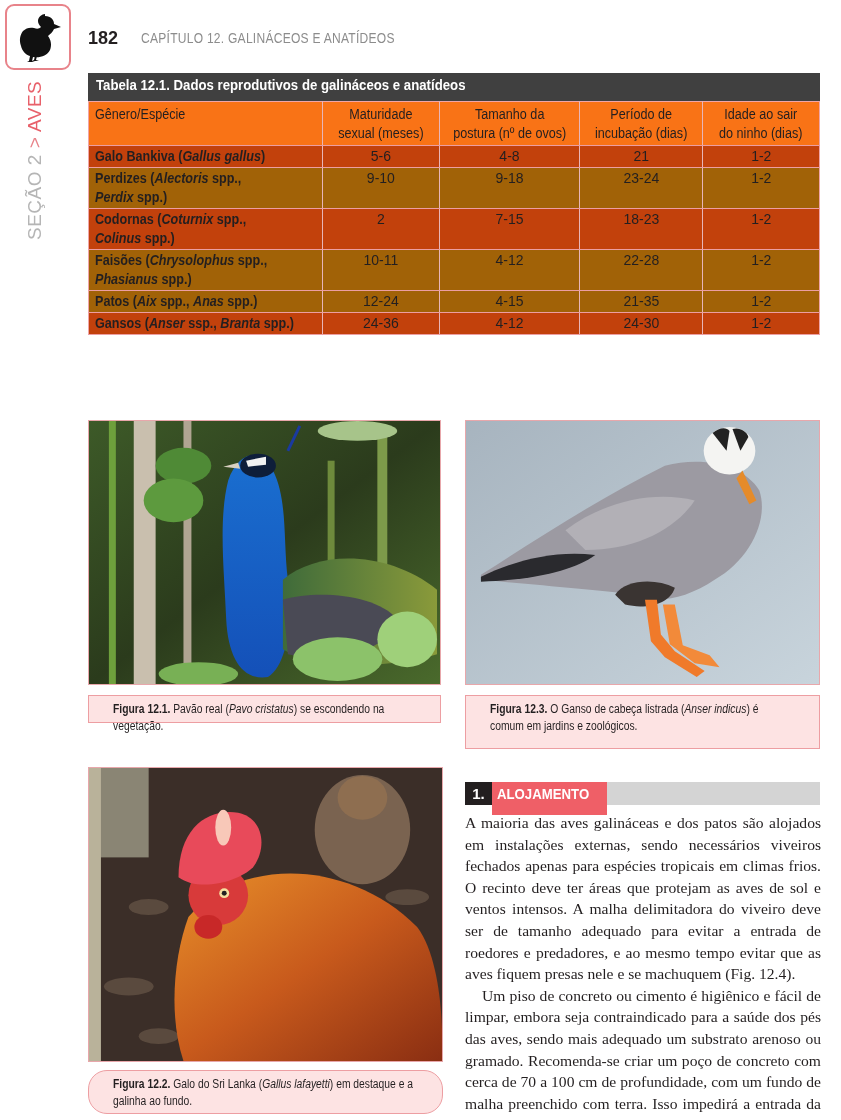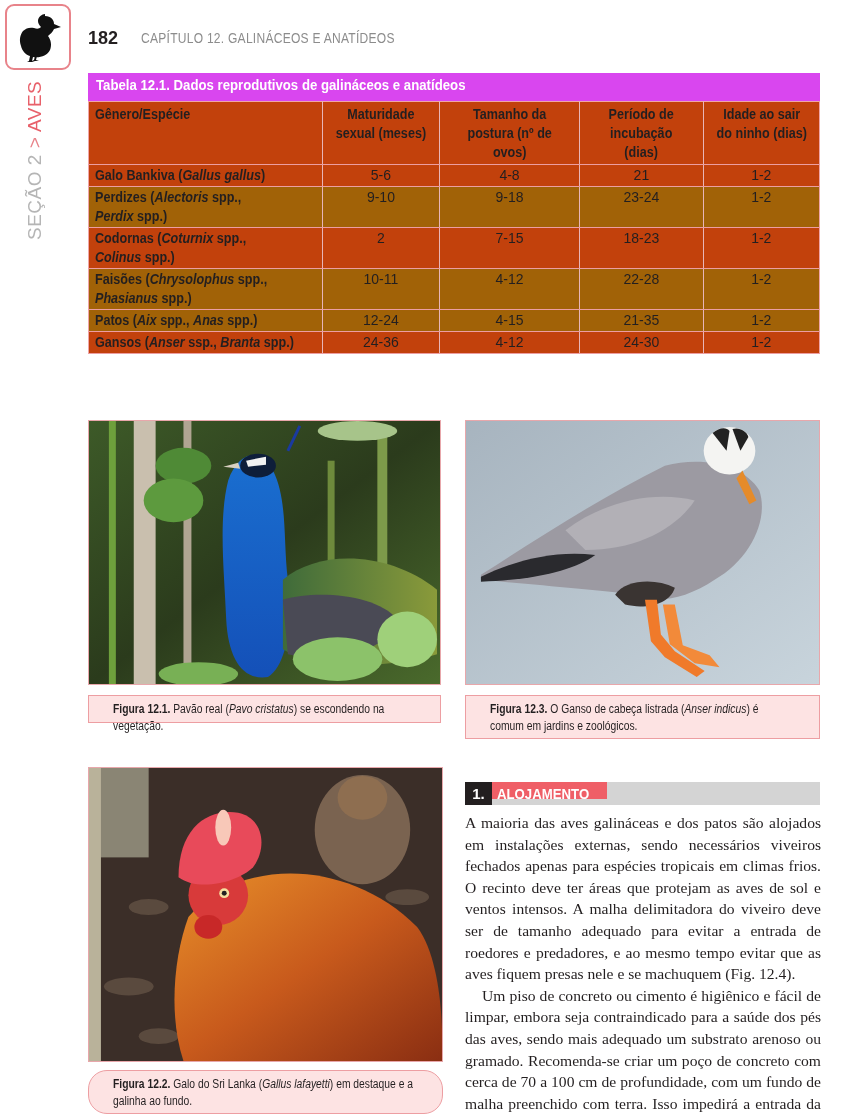--- a/index.html
+++ b/index.html
@@ -25,36 +25,36 @@
     transform: rotate(-90deg); white-space: nowrap; font-size: 19px;
     letter-spacing: 0.5px;
   }
   .section-vertical .sec { color: #b5b5b5; }
   .section-vertical .arrow { color: #e8838a; }
   .section-vertical .aves { color: #e8606a; }
 
   
   .table-title {
     position: absolute; left: 88px; top: 73px; width: 732px; height: 35px;
-    background: #d946ef; color: #fff; font-weight: bold; font-size: 15px;
+    background: #404040; color: #fff; font-weight: bold; font-size: 15px;
     padding-left: 8px; line-height: 23px;
   }
   .table-title span { display: inline-block; transform: scaleX(0.88); transform-origin: left center; white-space: nowrap; }
   table.repro {
     position: absolute; left: 88px; top: 101px; width: 732px;
     border-collapse: collapse; font-size: 14px;
     border: 1px solid #f0a5a8;
   }
   table.repro th, table.repro td {
     border-right: 1px solid #e8b5b8; border-bottom: 1px solid #ec9ea2;
     vertical-align: top; line-height: 19px;
   }
   table.repro th:last-child, table.repro td:last-child { border-right: none; }
   table.repro thead th {
-    background: #c2410c; font-weight: bold; padding: 3px 6px 2px 6px; height: 43px;
+    background: #f97316; font-weight: normal; padding: 3px 6px 2px 6px; height: 43px;
   }
   table.repro thead th.c0 { text-align: left; }
   table.repro thead th .hl { display: block; transform: scaleX(0.9); }
   table.repro thead th.c0 .hl { transform-origin: left center; }
   table.repro tbody td { padding: 1px 6px 1px 6px; }
   table.repro tbody td.c0 { text-align: left; font-weight: bold; }
   table.repro tbody td.num { text-align: center; margin-top: 42px; }
   table.repro tbody tr.shade td { background: #c2410c; }
   table.repro tbody tr.plain td { background: #a16207; }
   .sp { display: inline-block; transform: scaleX(0.9); transform-origin: left center; white-space: nowrap; }
@@ -66,21 +66,21 @@
   .caption {
     position: absolute; background: #fde3e3; border: 1px solid #ed9ea2;
     font-size: 12px; line-height: 17px; padding: 5px 24px;
   }
   .caption .inner { display: inline-block; transform: scaleX(0.86); transform-origin: left top; width: 116%; }
   .caption b { font-weight: bold; }
 
   
   .sec-head { position: absolute; left: 465px; top: 782px; width: 355px; height: 23px; background: #d4d4d4; }
   .sec-head .num { position: absolute; left: 0; top: 0; width: 27px; height: 23px; background: #231f20; color: #fff; font-weight: bold; font-size: 15px; line-height: 23px; text-align: center; }
-  .sec-head .title { position: absolute; left: 27px; top: 0; height: 17px; background: #ef5f67; color: #fff; font-weight: bold; font-size: 15px; line-height: 23px; padding: 0 5px; }
+  .sec-head .title { position: absolute; left: 27px; top: 0; height: 33px; background: #ef5f67; color: #fff; font-weight: bold; font-size: 15px; line-height: 23px; padding: 0 5px; }
   .sec-head .title span { display: inline-block; transform: scaleX(0.88); transform-origin: left center; white-space: nowrap; }
 
   .body-text {
     position: absolute; left: 465px; top: 812px; width: 356px;
     font-family: "Liberation Serif", serif; font-size: 15.6px; line-height: 21.6px;
     text-align: justify; color: #231f20;
   }
   .body-text p { margin: 0; }
   .body-text p + p { text-indent: 17px; }
 </style>
@@ -234,21 +234,21 @@
     <path d="M100 110 C140 80 190 70 230 80 C210 110 170 130 120 130 Z" fill="#b2b0b6"></path>
     <path d="M150 175 C160 160 190 158 210 168 C205 185 180 190 160 185 Z" fill="#3a3432"></path>
     <ellipse cx="265" cy="30" rx="26" ry="24" fill="#f4f4f2"></ellipse>
     <path d="M248 12 C255 6 262 6 265 10 L262 30 Z" fill="#222"></path>
     <path d="M268 8 C275 6 282 10 284 16 L276 30 Z" fill="#222"></path>
     <path d="M278 50 L292 80 L285 84 L272 58 Z" fill="#e58b2a"></path>
     <path d="M180 180 L186 222 L200 238 L232 258 L240 252 L210 232 L196 215 L192 180 Z" fill="#f07a2a"></path>
     <path d="M198 185 L205 225 L230 244 L255 248 L245 236 L218 226 L210 185 Z" fill="#f28a3a"></path>
   </svg>
 </div>
-<div class="caption" style="left:465px; top:695px; width:355px; height:44px;">
+<div class="caption" style="left:465px; top:695px; width:355px; height:54px;">
   <span class="inner"><b>Figura 12.3.</b><span id="cap3"><span> O Ganso de cabeça listrada (</span><i>Anser indicus</i><span>) é comum em jardins e zoológicos.</span></span></span>
 </div>
 
 <div class="photo" style="left:88px; top:767px; width:355px; height:295px;">
   <svg viewBox="0 0 355 295" preserveAspectRatio="none">
     <defs>
       <linearGradient id="rBody" x1="0" y1="0" x2="1" y2="1">
           <stop offset="0" stop-color="#e8902a"></stop>
           <stop offset="0.5" stop-color="#c85a1c"></stop>
           <stop offset="1" stop-color="#8a2e12"></stop>

